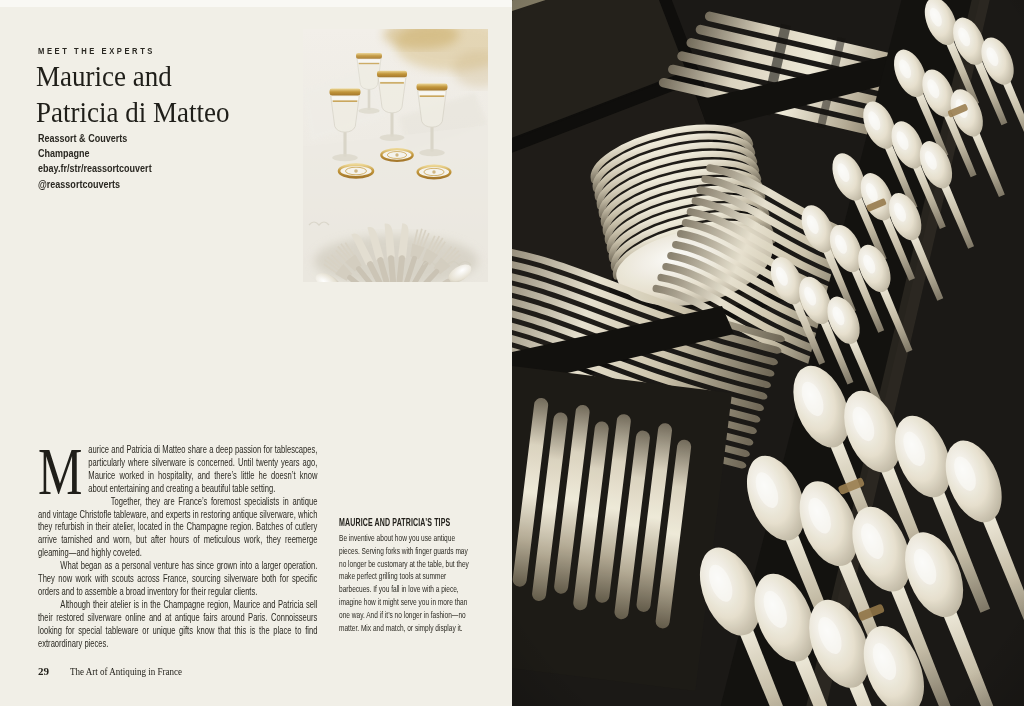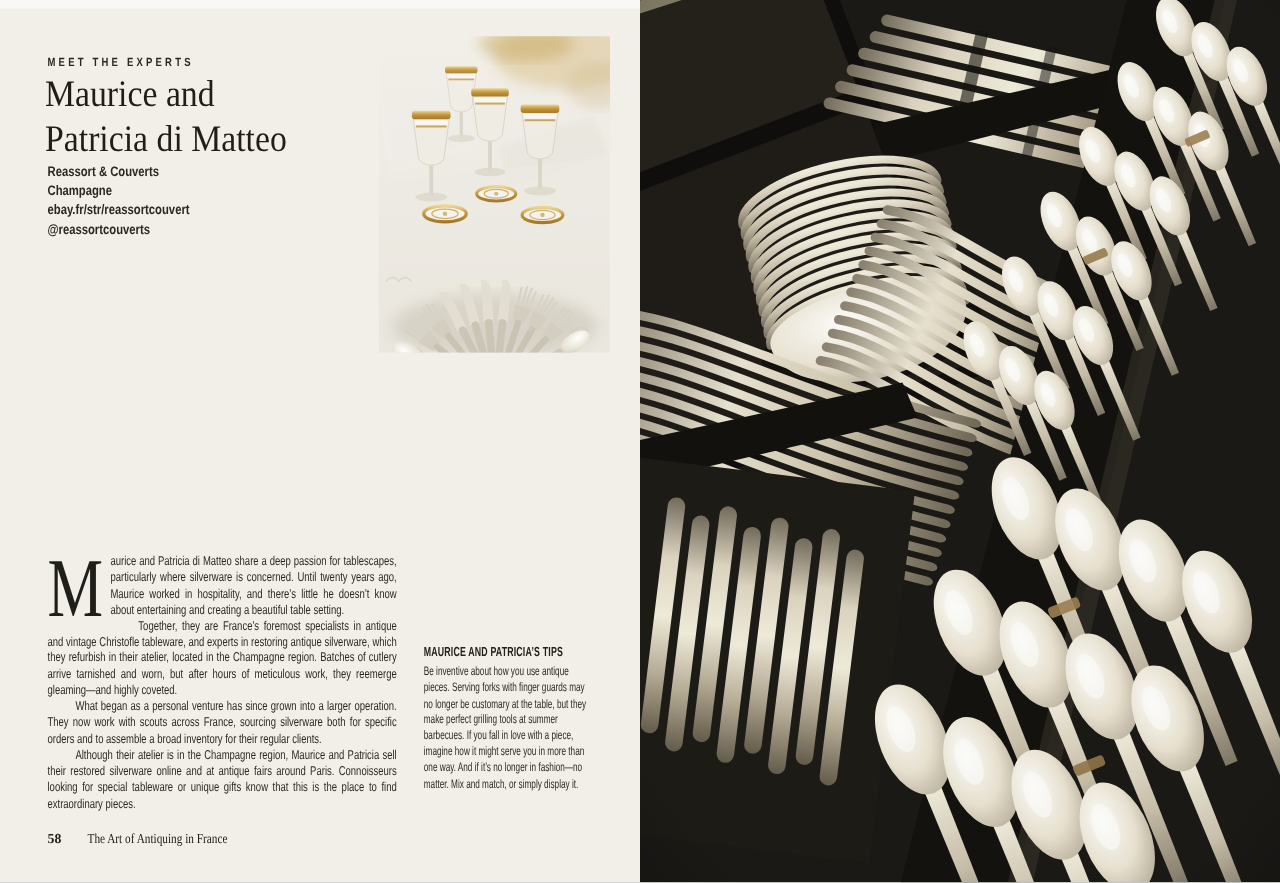--- a/index.html
+++ b/index.html
@@ -180,21 +180,21 @@
       <p>What began as a personal venture has since grown into a larger operation. They now work with scouts across France, sourcing silverware both for specific orders and to assemble a broad inventory for their regular clients.</p>
       <p>Although their atelier is in the Champagne region, Maurice and Patricia sell their restored silverware online and at antique fairs around Paris. Connoisseurs looking for special tableware or unique gifts know that this is the place to find extraordinary pieces.</p>
     </div>
 
     <aside class="tips">
       <h2>MAURICE AND PATRICIA’S TIPS</h2>
       <p>Be inventive about how you use antique pieces. Serving forks with finger guards may no longer be customary at the table, but they make perfect grilling tools at summer barbecues. If you fall in love with a piece, imagine how it might serve you in more than one way. And if it’s no longer in fashion—no matter. Mix and match, or simply display it.</p>
     </aside>
 
     <footer class="page-footer">
-      <span class="pagenum">58</span>
+      <span class="pagenum">29</span>
       <span class="booktitle">The Art of Antiquing in France</span>
     </footer>
   </section>
 
   <section class="right-page">
     <svg viewBox="0 0 512 706" preserveAspectRatio="none">
       <defs>
         <linearGradient id="sv" x1="0" y1="0" x2="0" y2="1">
           <stop offset="0" stop-color="#f1ecdd"></stop>
             <stop offset=".5" stop-color="#c7bea9"></stop>

